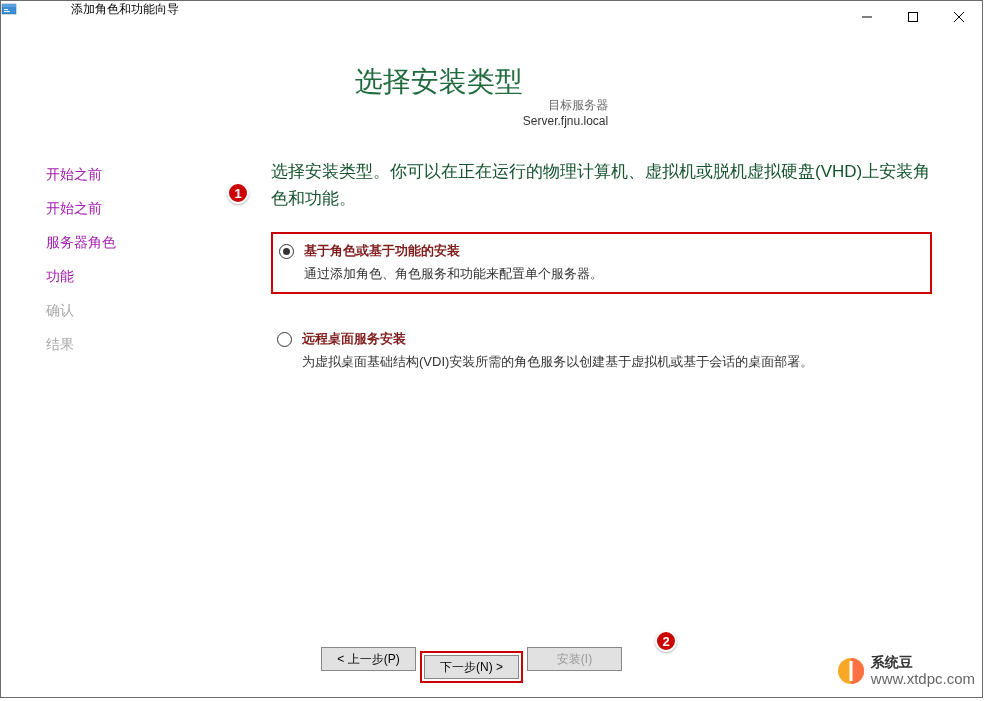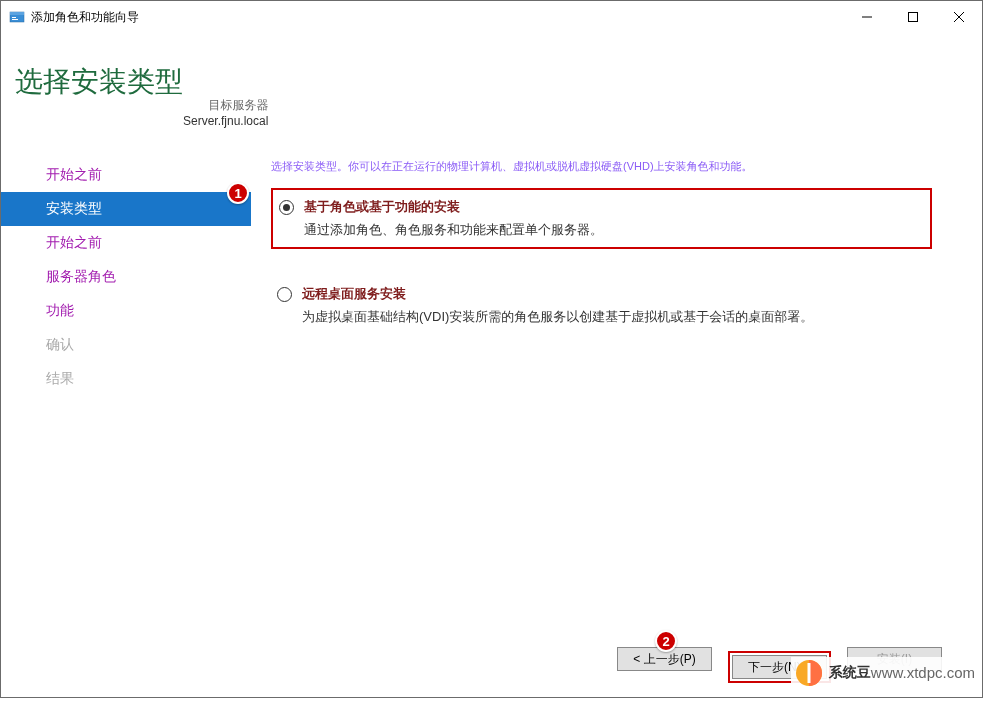--- a/index.html
+++ b/index.html
@@ -18,23 +18,22 @@
     .window {
       width: 983px;
       height: 698px;
       border: 1px solid #6b6b6b;
       background: #fff;
       position: relative;
     }
     .title-bar {
       height: 32px;
       display: flex;
-      align-items: center;
-      padding-left: 8px;
       background: #fff;
+      gap: 48px;
     }
     .title-icon {
       width: 16px;
       height: 16px;
       margin-right: 6px;
       display: flex;
       align-items: center;
       justify-content: center;
     }
     .title-text {
@@ -55,23 +54,23 @@
       cursor: pointer;
       color: #000;
       font-size: 10px;
     }
     .content-area {
       display: flex;
       flex-direction: column;
       height: calc(100% - 32px);
     }
     .header-section {
-      padding: 30px 40px 20px 14px;
-      display: flex;
-      justify-content: flex-start;
+      padding: 30px 40px 20px 20px;
+      display: flex;
+      justify-content: center;
       align-items: flex-start;
     }
     .page-title {
       font-size: 28px;
       color: #1f6b3e;
       font-weight: 300;
     }
     .server-info {
       text-align: right;
       font-size: 12px;
@@ -105,23 +104,23 @@
     .sidebar-item.disabled {
       color: #aaa;
       cursor: default;
     }
     .content-panel {
       flex: 1;
       padding: 10px 50px 0 20px;
       position: relative;
     }
     .description {
-      font-size: 11px;
-      color: #8b5cf6;
-      margin-bottom: 12px;
+      font-size: 17px;
+      color: #14532d;
+      margin-bottom: 20px;
       line-height: 1.6;
     }
     .radio-option {
       margin-bottom: 28px;
       padding: 8px 6px;
       display: flex;
       align-items: flex-start;
     }
     .radio-option.highlighted {
       border: 2px solid #c00;
@@ -155,22 +154,22 @@
       margin-bottom: 4px;
     }
     .option-desc {
       font-size: 13px;
       color: #333;
       line-height: 1.5;
     }
     .footer-section {
       padding: 12px 40px 18px 0;
       display: flex;
-      justify-content: flex-end;
-      gap: 20px;
+      justify-content: center;
+      gap: 8px;
     }
     .wizard-btn {
       width: 95px;
       height: 24px;
       font-size: 12px;
       border: 1px solid #888;
       background: #e1e1e1;
       cursor: pointer;
       display: flex;
       align-items: center;
@@ -217,21 +216,21 @@
       gap: 6px;
       background: rgba(255,255,255,0.9);
       padding: 2px 4px;
     }
     .wm-icon {
       width: 28px;
       height: 28px;
     }
     .wm-text {
       display: flex;
-      flex-direction: row;
+      flex-direction: column;
       line-height: 1.1;
     }
     .wm-title {
       font-size: 14px;
       font-weight: bold;
       color: #333;
     }
     .wm-url {
       font-size: 15px;
       color: #666;
@@ -276,21 +275,20 @@
       <div class="page-title">选择安装类型</div>
       <div class="server-info">
         <div class="server-label">目标服务器</div>
         <div class="server-name">Server.fjnu.local</div>
       </div>
     </div>
 
     <div class="main-section">
       <div class="sidebar">
         <div class="sidebar-item">开始之前</div>
-        <div class="sidebar-item active">安装类型</div>
         <div class="sidebar-item">开始之前</div>
         <div class="sidebar-item">服务器角色</div>
         <div class="sidebar-item">功能</div>
         <div class="sidebar-item disabled">确认</div>
         <div class="sidebar-item disabled">结果</div>
       </div>
 
       <div class="content-panel">
         <div class="description">选择安装类型。你可以在正在运行的物理计算机、虚拟机或脱机虚拟硬盘(VHD)上安装角色和功能。</div>
 

